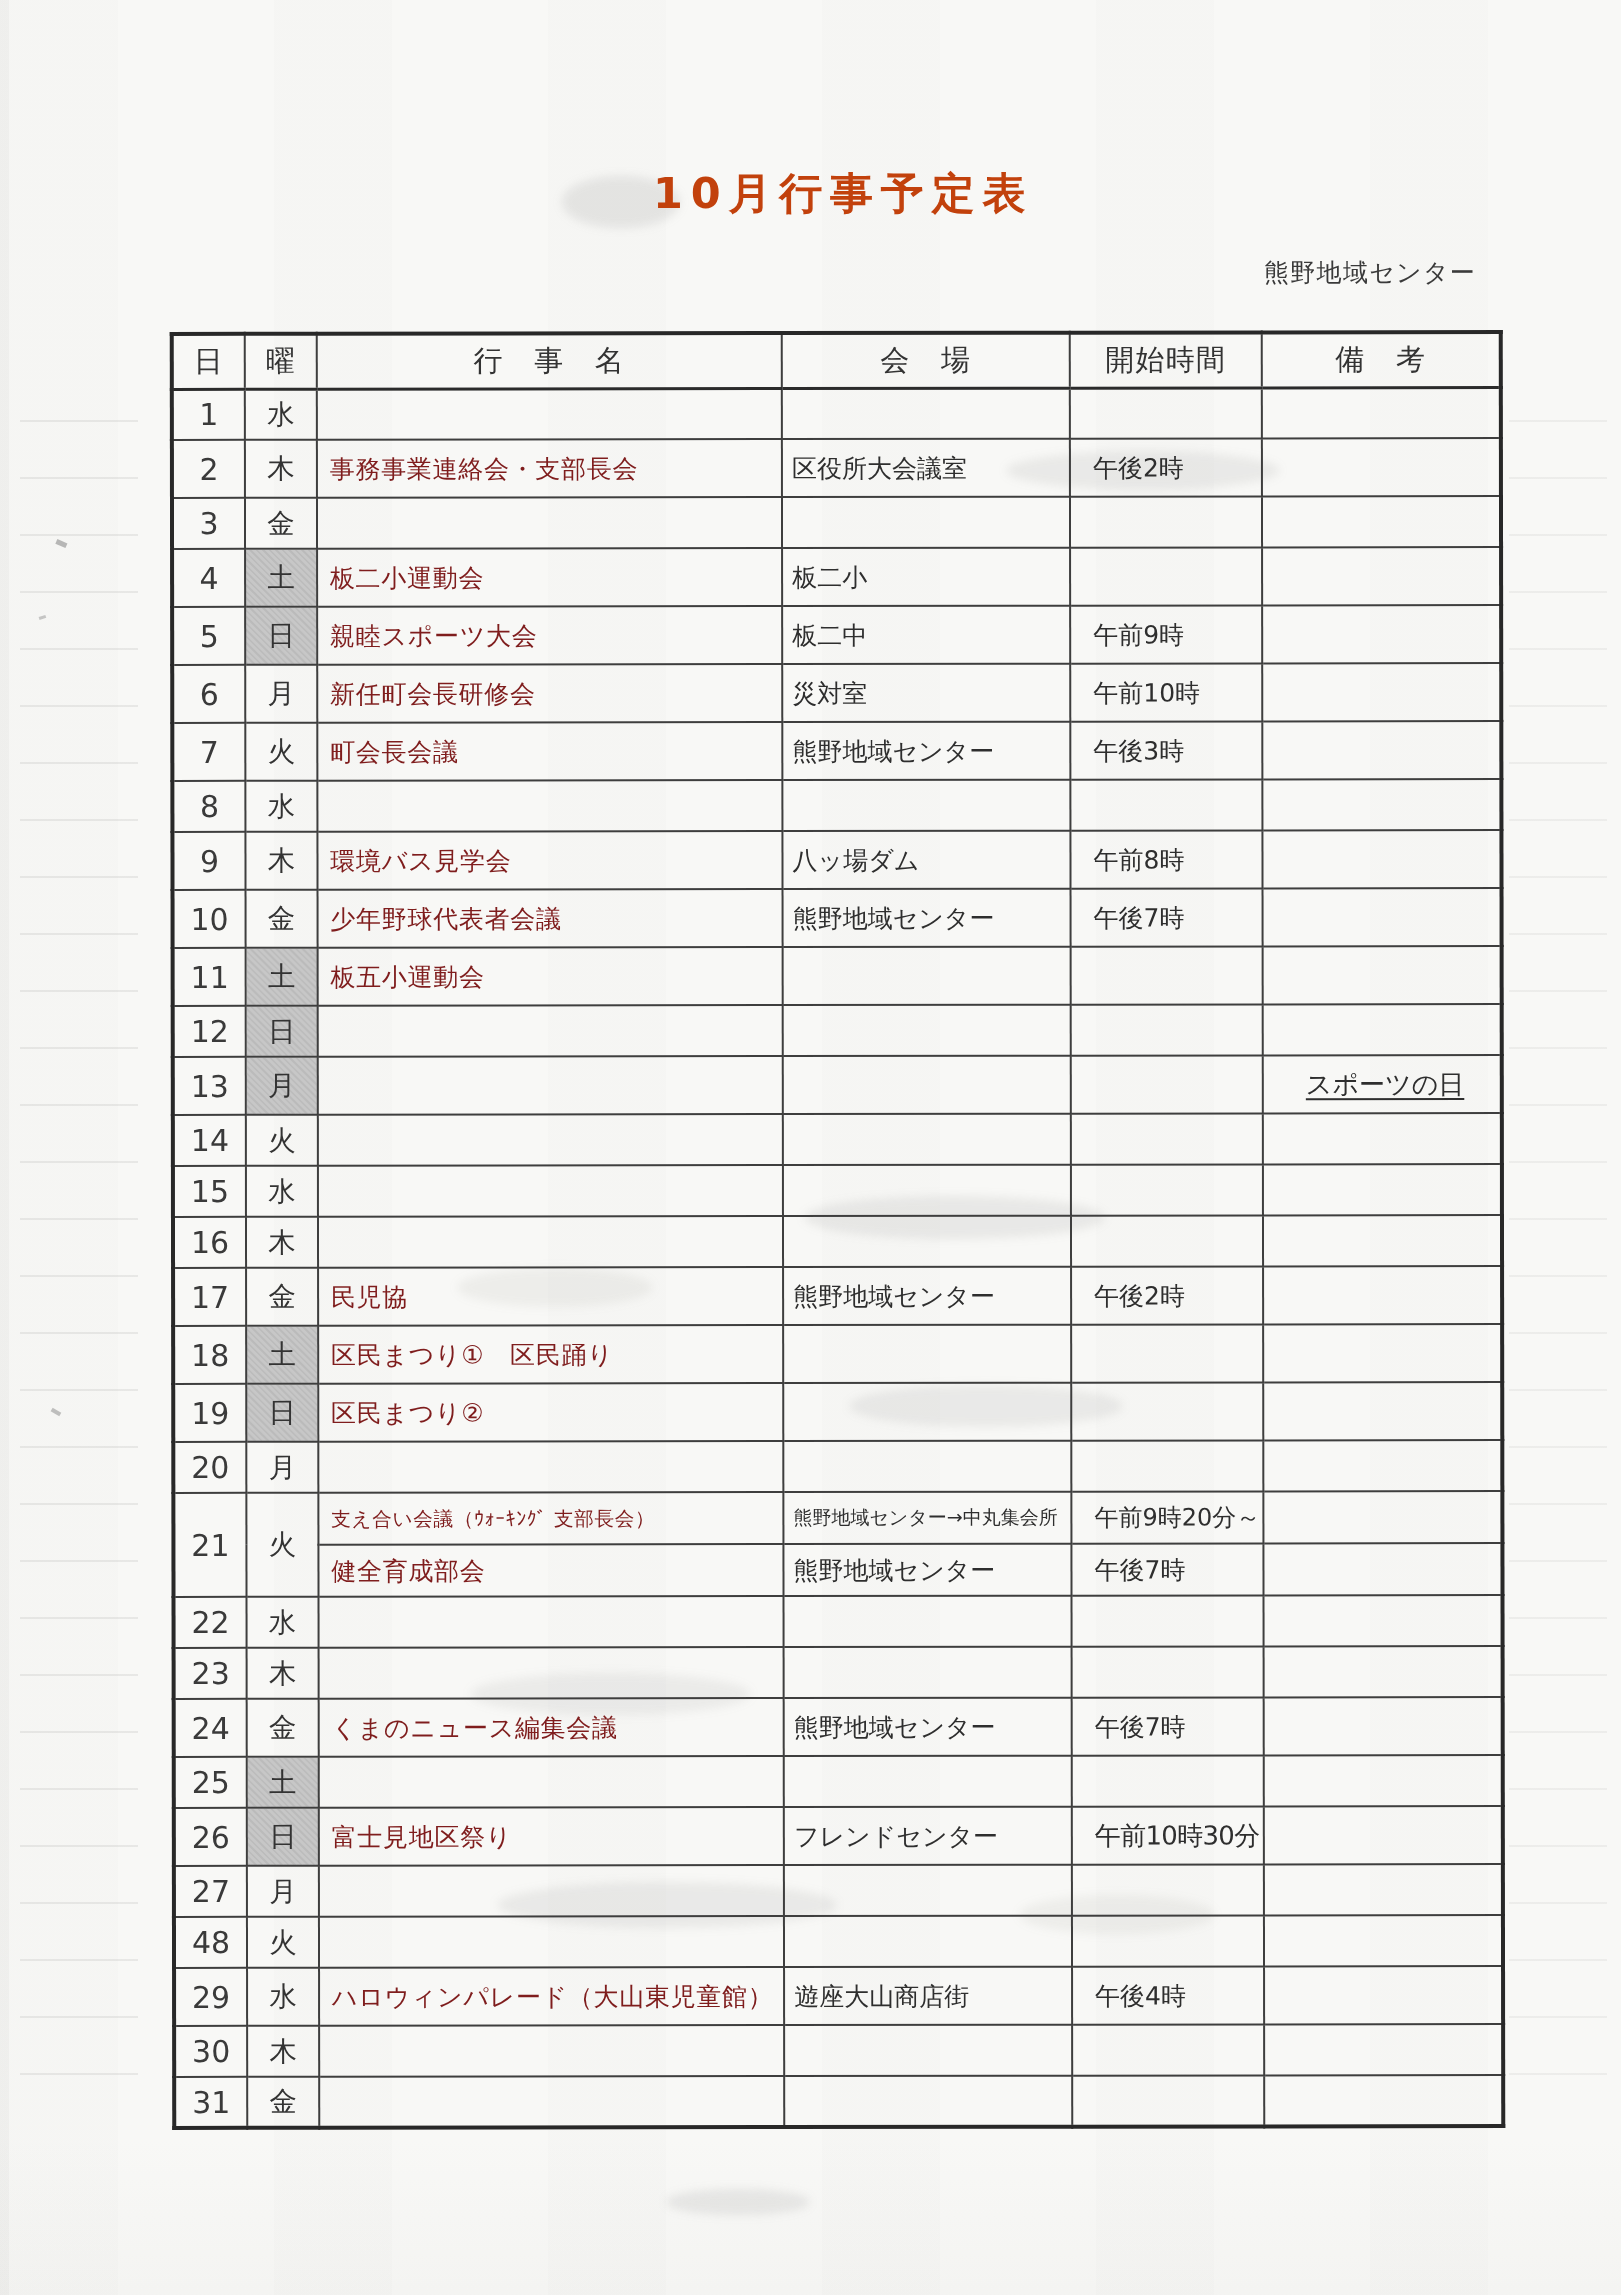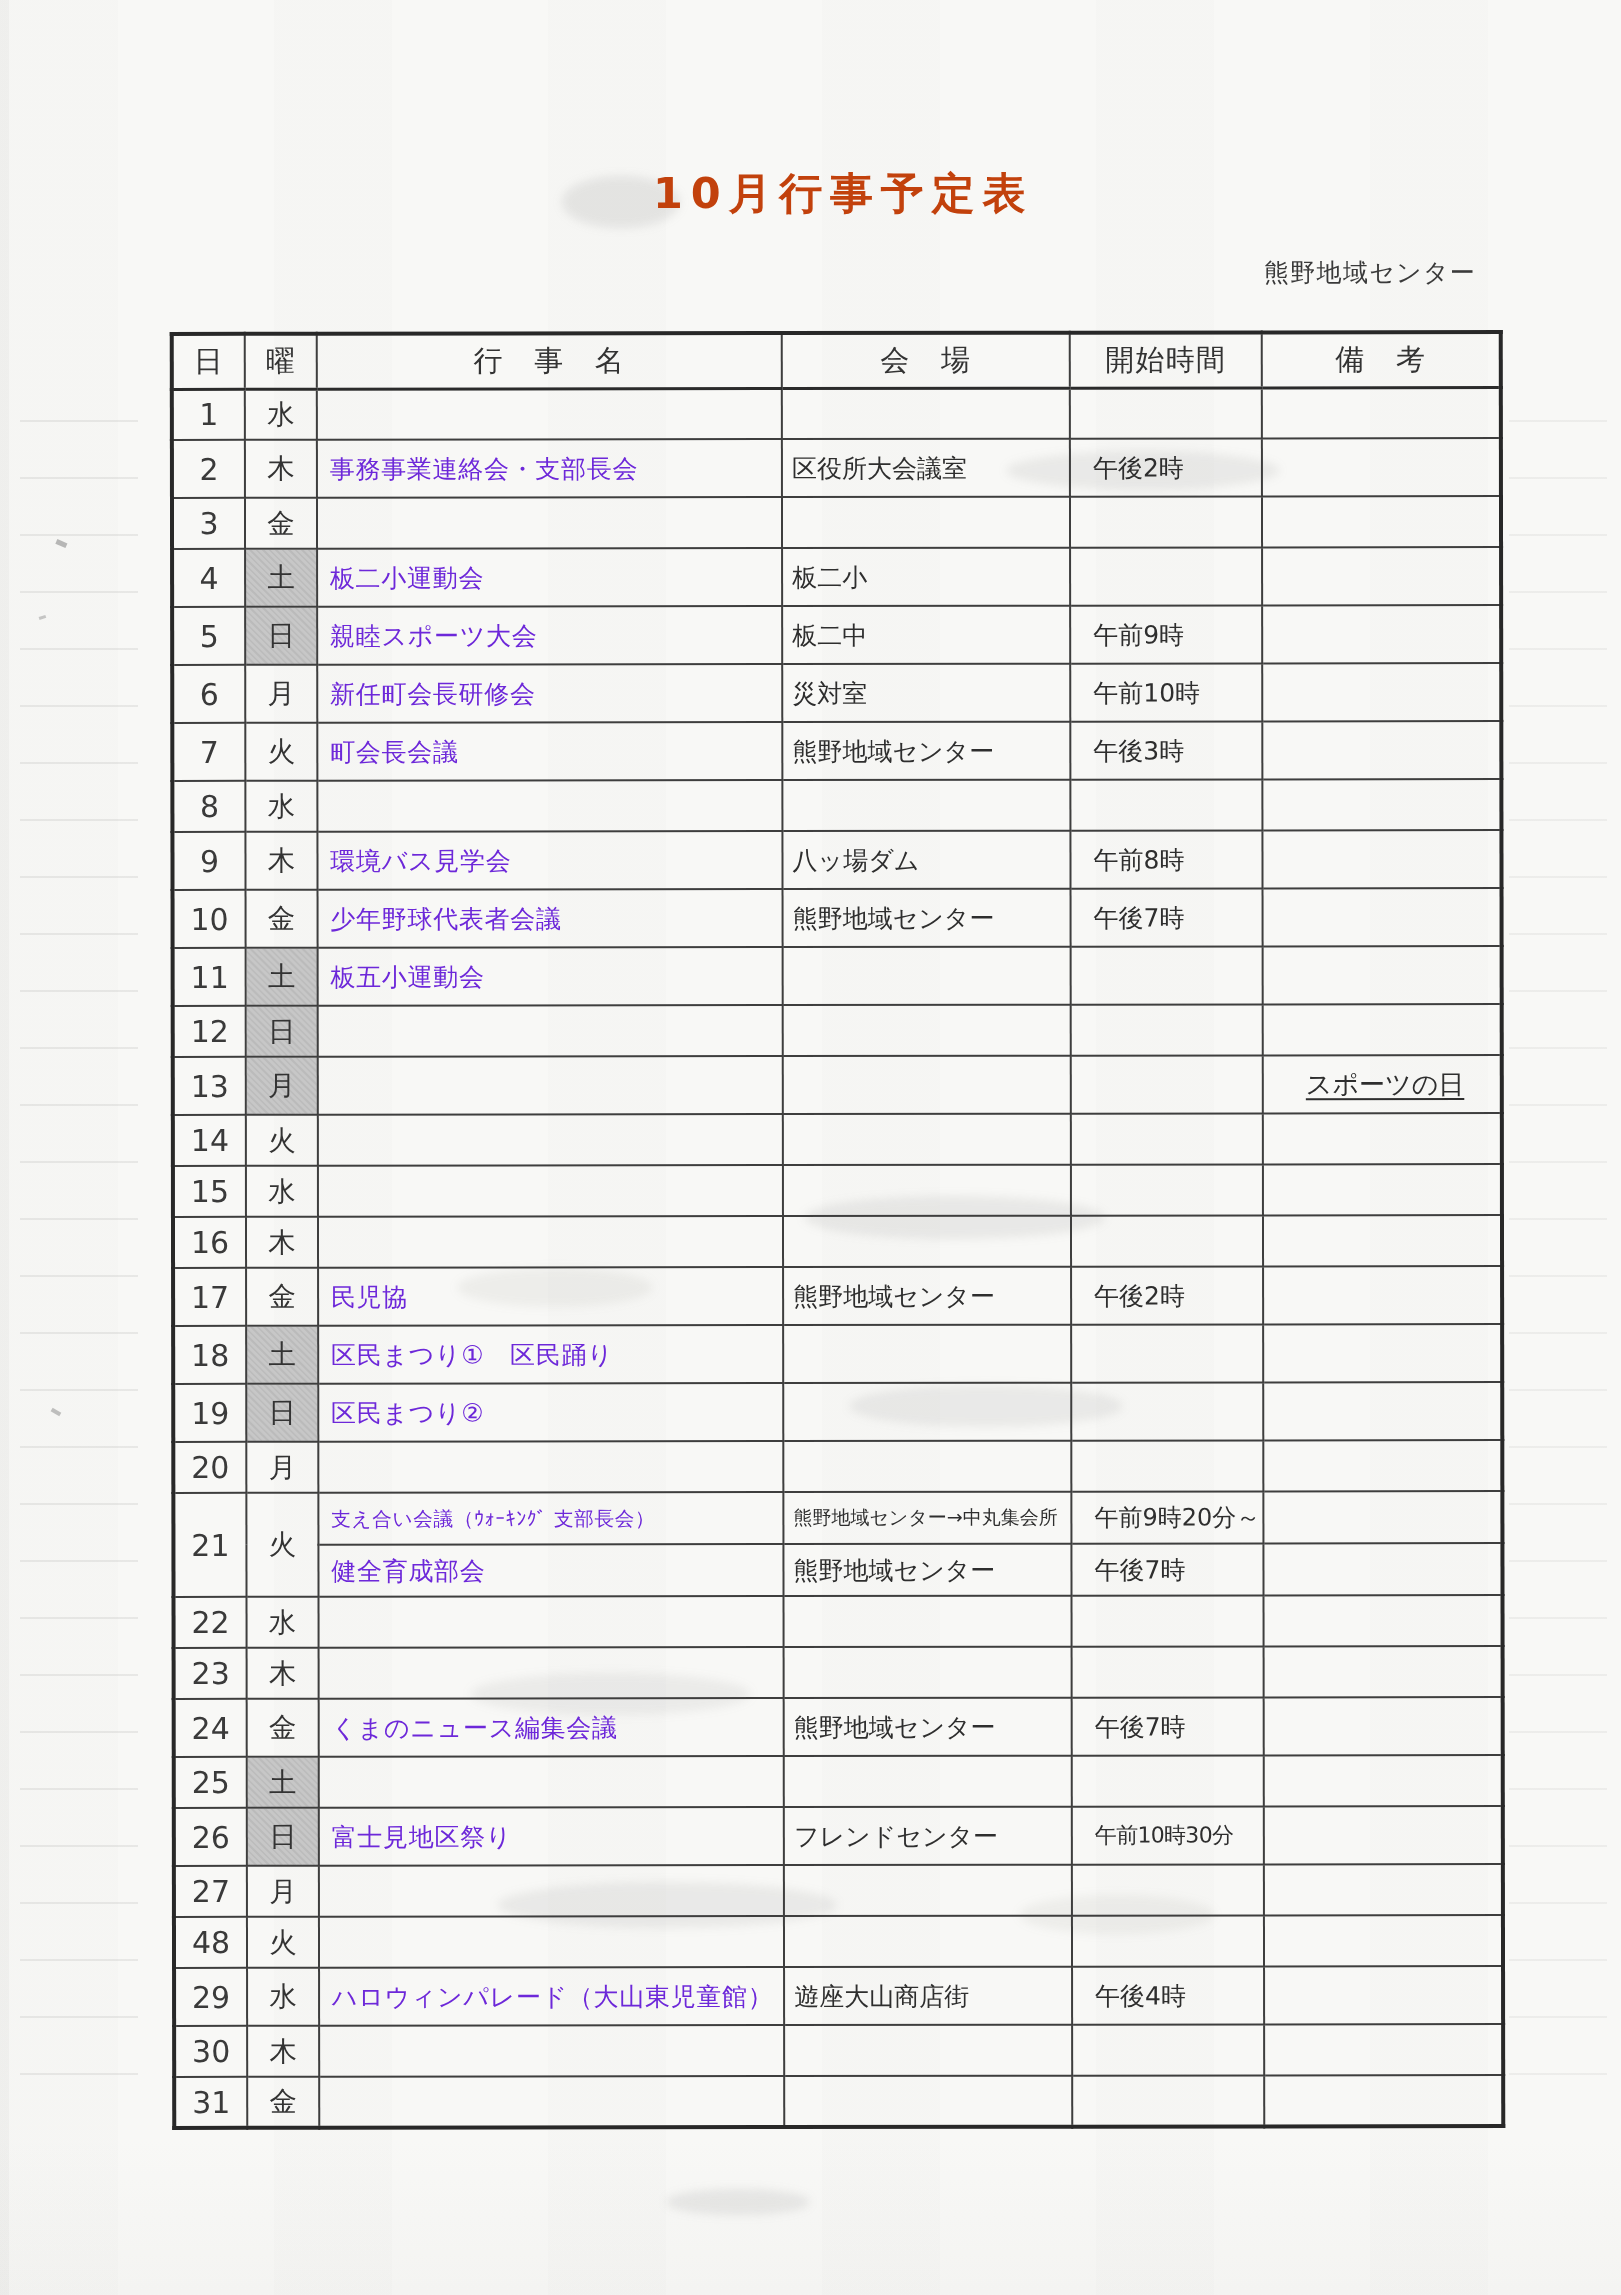--- a/index.html
+++ b/index.html
@@ -40,29 +40,29 @@
   }
   .sheet-table{border:4.6px solid #282828;}
   .sheet-table thead th{border-bottom:3.9px solid #2b2b2b;}
   th.h-cell{font-size:29px;font-weight:500;color:#333;letter-spacing:1.3px;text-align:center;}
   td.c-day{font-size:30px;color:#3a3a3a;text-align:center;}
   td.c-wd{font-size:27.4px;color:#333;text-align:center;}
   td.c-wd.shaded{
     background:#c7c7c7;
     background-image:repeating-linear-gradient(45deg, rgba(110,110,110,.14) 0 2px, rgba(0,0,0,0) 2px 4.6px);
   }
-  td.c-event{font-size:25px;color:#6d28d9;text-align:left;padding-left:11.8px;letter-spacing:0.7px;}
+  td.c-event{font-size:25px;color:#7f1d1d;text-align:left;padding-left:11.8px;letter-spacing:0.7px;}
   td.c-venue{font-size:25px;color:#2e2e2e;text-align:left;padding-left:9.1px;}
   td.c-time{font-size:25px;color:#2e2e2e;text-align:left;padding-left:22px;}
   td.c-rem{font-size:26px;color:#2e2e2e;text-align:center;padding-left:6.5px;}
   td.c-rem .rem-text{text-decoration:underline;text-underline-offset:5.2px;text-decoration-thickness:2px;}
   tr.sub-a td.c-event{font-size:19.6px;}
   tr.sub-a td.c-venue{font-size:19px;padding-left:9px;}
   tr.sub-a td.c-time{font-size:24px;}
-  td.c-time.tight{font-size:22px;letter-spacing:-0.7px;}
+  td.c-time.tight{font-size:26px;letter-spacing:-0.7px;}
   
   .smudge{position:absolute;border-radius:50%;filter:blur(4.6px);pointer-events:none;}
   .margin-lines{
     position:absolute;pointer-events:none;opacity:.5;
     background:repeating-linear-gradient(0deg, rgba(0,0,0,0) 0 55px, rgba(130,130,128,.28) 55px 57px);
   }
   .speck{position:absolute;background:#6b6b6b;pointer-events:none;}
 </style>
 </head>
 <body>

